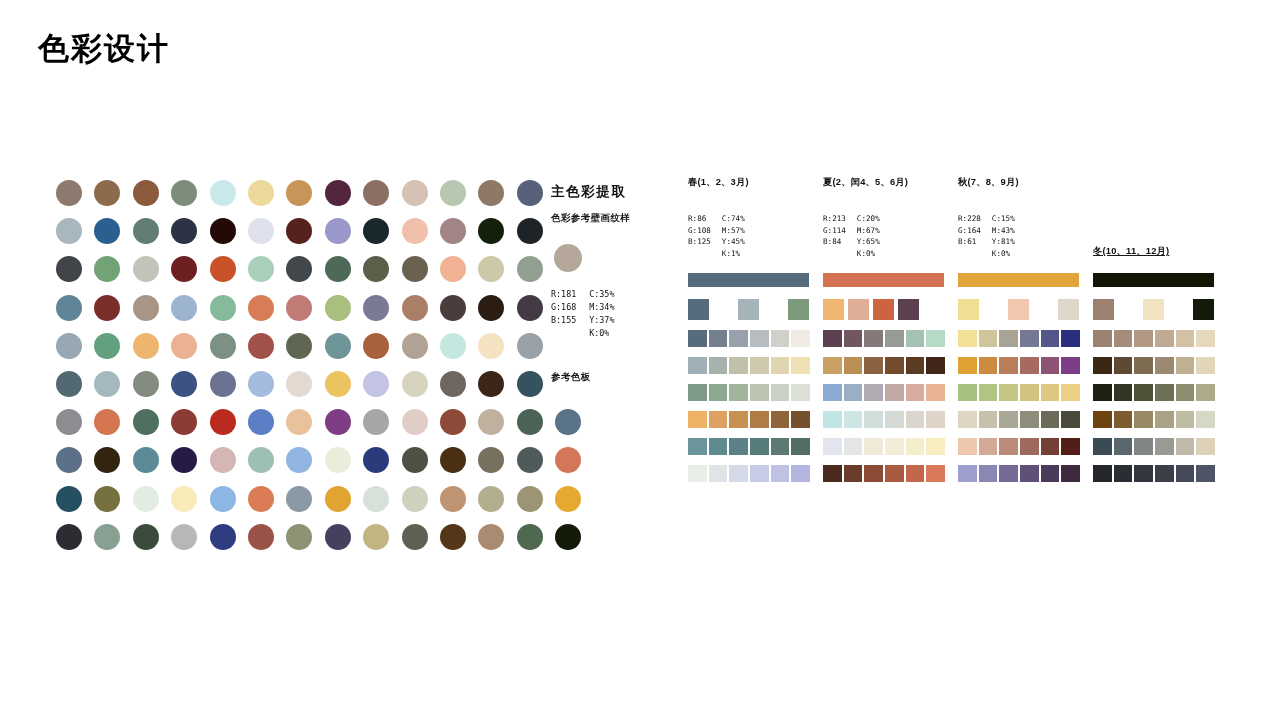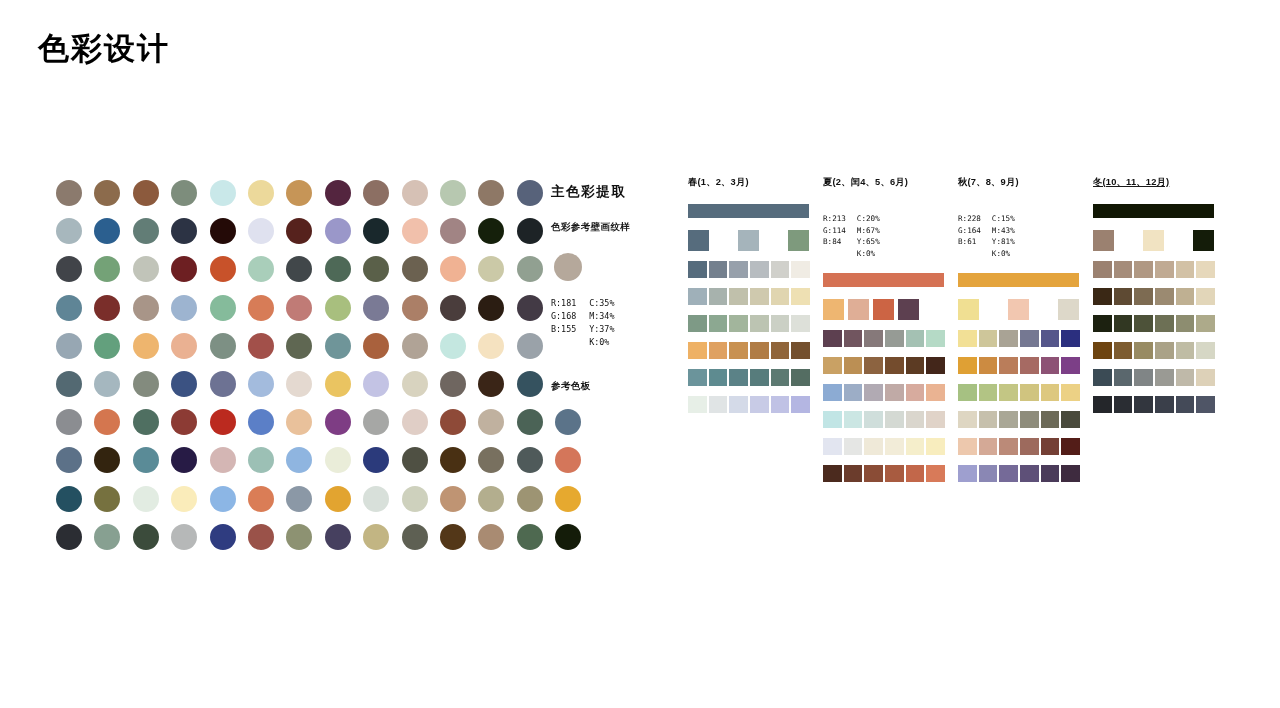--- a/index.html
+++ b/index.html
@@ -57,21 +57,21 @@
   }
   #reference-heading {
     font-family: "Liberation Serif", "DejaVu Serif", serif;
     font-size: 13.5px;
     font-weight: 700;
     letter-spacing: 1.6px;
     color: #111;
     white-space: nowrap;
   }
   #reference-subheading {
-    margin-top: 20px;
+    margin-top: 11px;
     font-size: 9.5px;
     font-weight: 700;
     letter-spacing: 0.4px;
     color: #1a1a1a;
     white-space: nowrap;
   }
   #reference-dot {
     margin-top: 19px;
     margin-left: 3px;
     width: 28px;
@@ -96,20 +96,21 @@
     color: #1a1a1a;
     white-space: nowrap;
   }
 
   
   #season-panel {
     position: absolute;
     left: 688px;
     top: 176px;
     display: flex;
+    align-items: flex-end;
   }
   .season-col {
     width: 121px;
     margin-right: 14px;
   }
   .season-col:last-child { margin-right: 0; text-decoration: underline; }
 
   .season-title {
     font-size: 9.3px;
     font-weight: 700;
@@ -339,20 +340,33 @@
         <div>Y:37%</div>
         <div>K:0%</div>
       </div>
   </div>
   <div id="extraction-heading">参考色板</div>
 </div>
 
 <div id="season-panel">
     <div class="season-col">
       <div class="season-title">春(1、2、3月)</div>
+      <div class="season-values">
+        <div class="col">
+          <div>R:86</div>
+          <div>G:108</div>
+          <div>B:125</div>
+        </div>
+        <div class="col">
+          <div>C:74%</div>
+          <div>M:57%</div>
+          <div>Y:45%</div>
+          <div>K:1%</div>
+        </div>
+      </div>
       <div class="season-bar" style="background: rgb(86, 108, 125);"></div>
       <div class="accent-row">
         <div class="accent-cell" style="background: rgb(86, 108, 125);"></div>
         <div class="accent-cell empty"></div>
         <div class="accent-cell" style="background: rgb(165, 180, 187);"></div>
         <div class="accent-cell empty"></div>
         <div class="accent-cell" style="background: rgb(126, 154, 125);"></div>
       </div>
       <div class="ramp-row">
         <div class="ramp-cell" style="background: rgb(86, 108, 125);"></div>

